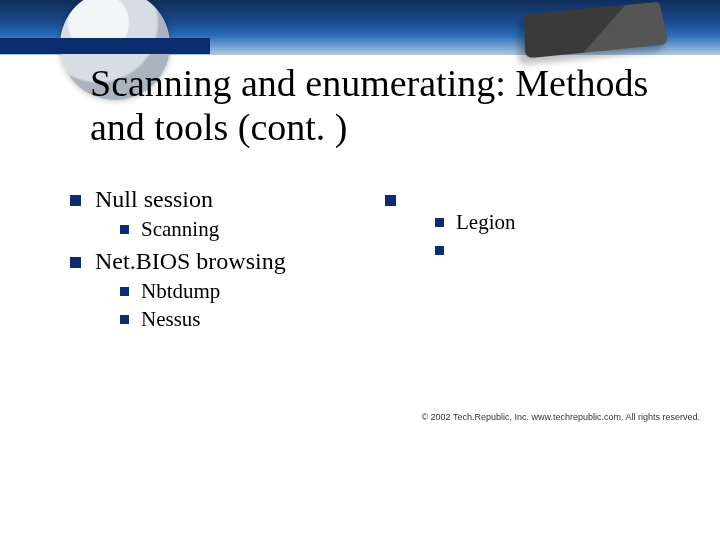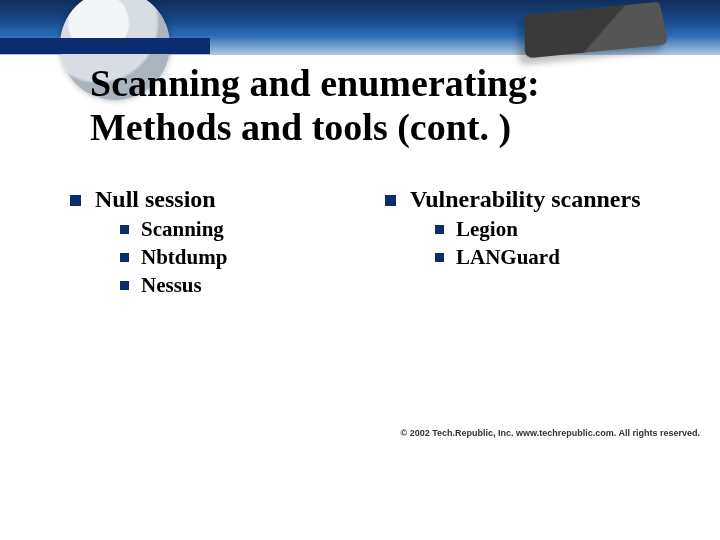--- a/index.html
+++ b/index.html
@@ -1,30 +1,30 @@
 <!DOCTYPE html>
 <html><head>
 <meta charset="utf-8">
 <style>
 html,body{margin:0;padding:0;width:720px;height:540px;font-family:"Times New Roman",Times,serif;background:#fff;color:#000;}
-.slide{position:relative;width:720px;height:442px;overflow:hidden;font-weight:bold;}
+.slide{position:relative;width:720px;height:442px;overflow:hidden;}
 .banner{position:absolute;top:0;left:0;width:720px;height:55px;background:linear-gradient(to bottom,#0f2e5a 0%,#1a4b8c 40%,#2a6db8 65%,#b0c8e0 100%);}
 .banner::before{content:"";position:absolute;left:60px;top:-10px;width:110px;height:110px;border-radius:50%;background:radial-gradient(circle at 35% 30%,#f3f5f7 0 28%,#d7dde3 30% 55%,#a9b4bf 58% 100%);box-shadow:0 0 6px rgba(0,0,0,.3);}
 .banner::after{content:"";position:absolute;right:55px;top:5px;width:140px;height:48px;background:linear-gradient(135deg,#3a3a3a 0 55%,#555 56% 100%);border-radius:4px 4px 8px 8px;transform:perspective(300px) rotateX(25deg) rotateZ(-6deg);box-shadow:-6px 6px 6px rgba(0,0,0,.25);}
 .accent{position:absolute;top:38px;left:0;width:210px;height:16px;background:#0b2d6f;}
 .title{position:absolute;top:62px;left:90px;width:560px;font-size:38px;line-height:1.15;}
 .body{position:absolute;top:180px;left:70px;width:610px;display:flex;gap:20px;font-size:24px;}
 .col{flex:1;}
 ul{list-style:none;margin:0;padding:0;}
 li{display:flex;align-items:flex-start;}
 li.l1{margin:6px 0 4px 0;}
 li.l2{margin:3px 0 3px 50px;font-size:21px;}
 .bul{display:inline-block;width:11px;height:11px;background:#0b2d6f;margin:9px 14px 0 0;flex:0 0 auto;}
 .l2 .bul{width:9px;height:9px;margin:8px 12px 0 0;}
-.footer{position:absolute;bottom:4px;right:20px;font-family:Verdana,Arial,sans-serif;font-size:9px;color:#333;}
+.footer{position:absolute;bottom:20px;right:20px;font-family:Verdana,Arial,sans-serif;font-size:9px;color:#333;}
 </style>
 </head>
 <body>
 <div class="slide">
 
 <div class="banner"></div>
 <div class="accent"></div>
 
 <div class="title">Scanning and enumerating: Methods and tools (cont. )</div>
 
@@ -32,43 +32,45 @@
   <div class="col">
     <ul>
       <li class="l1">
             <span class="bul"></span>
             <span>Null session</span>
           </li>
       <li class="l2">
             <span class="bul"></span>
             <span>Scanning</span>
           </li>
+      <li class="l1">
+            <span class="bul"></span>
+            <span>Net.BIOS browsing</span>
+          </li>
       <li class="l2">
             <span class="bul"></span>
             <span>Nbtdump</span>
           </li>
       <li class="l2">
             <span class="bul"></span>
             <span>Nessus</span>
           </li>
     </ul>
   </div>
   <div class="col">
     <ul>
       <li class="l1">
             <span class="bul"></span>
-            <span>Vulnerability scanners</span>
           </li>
       <li class="l2">
             <span class="bul"></span>
             <span>Legion</span>
           </li>
       <li class="l2">
             <span class="bul"></span>
-            <span>LANGuard</span>
           </li>
     </ul>
   </div>
 </div>
 
 <div class="footer">© 2002 Tech.Republic, Inc. www.techrepublic.com. All rights reserved.</div>
 
 </div>
 
 </body></html>

